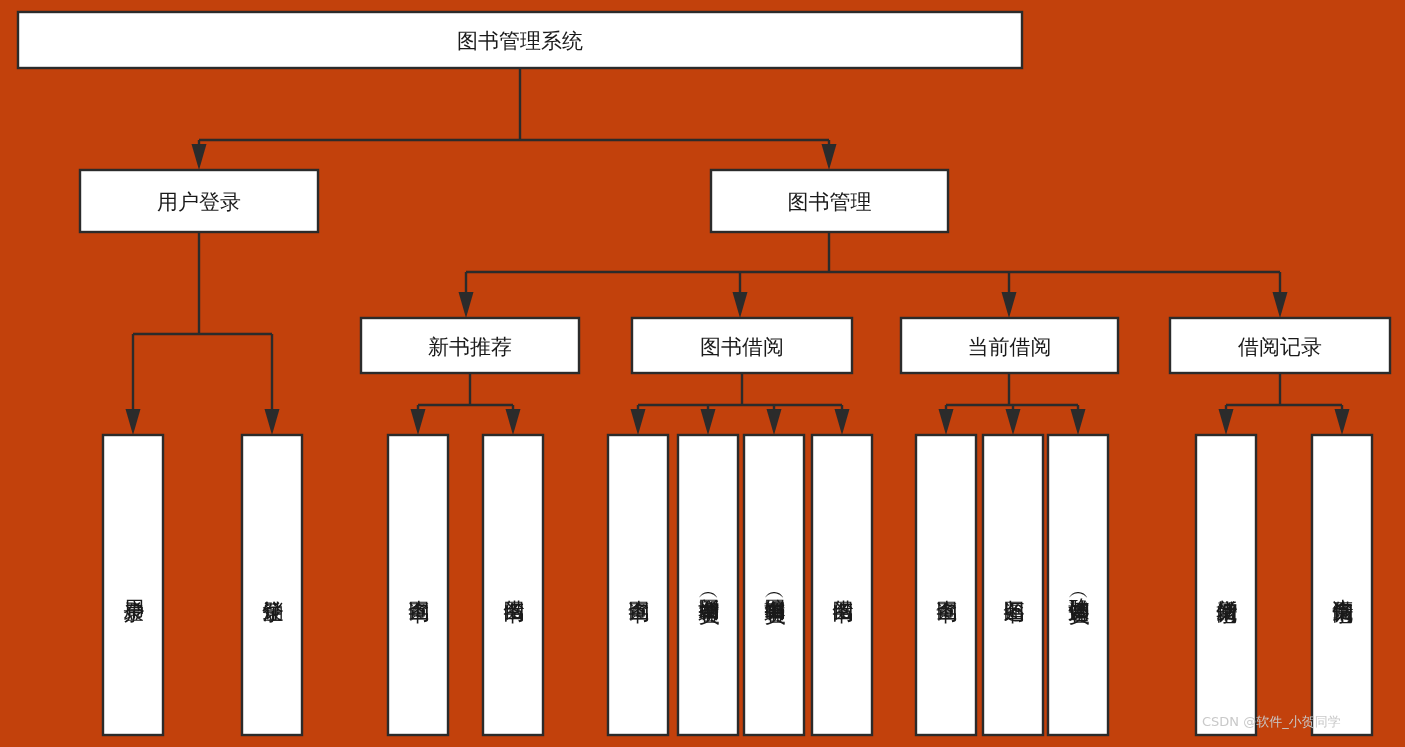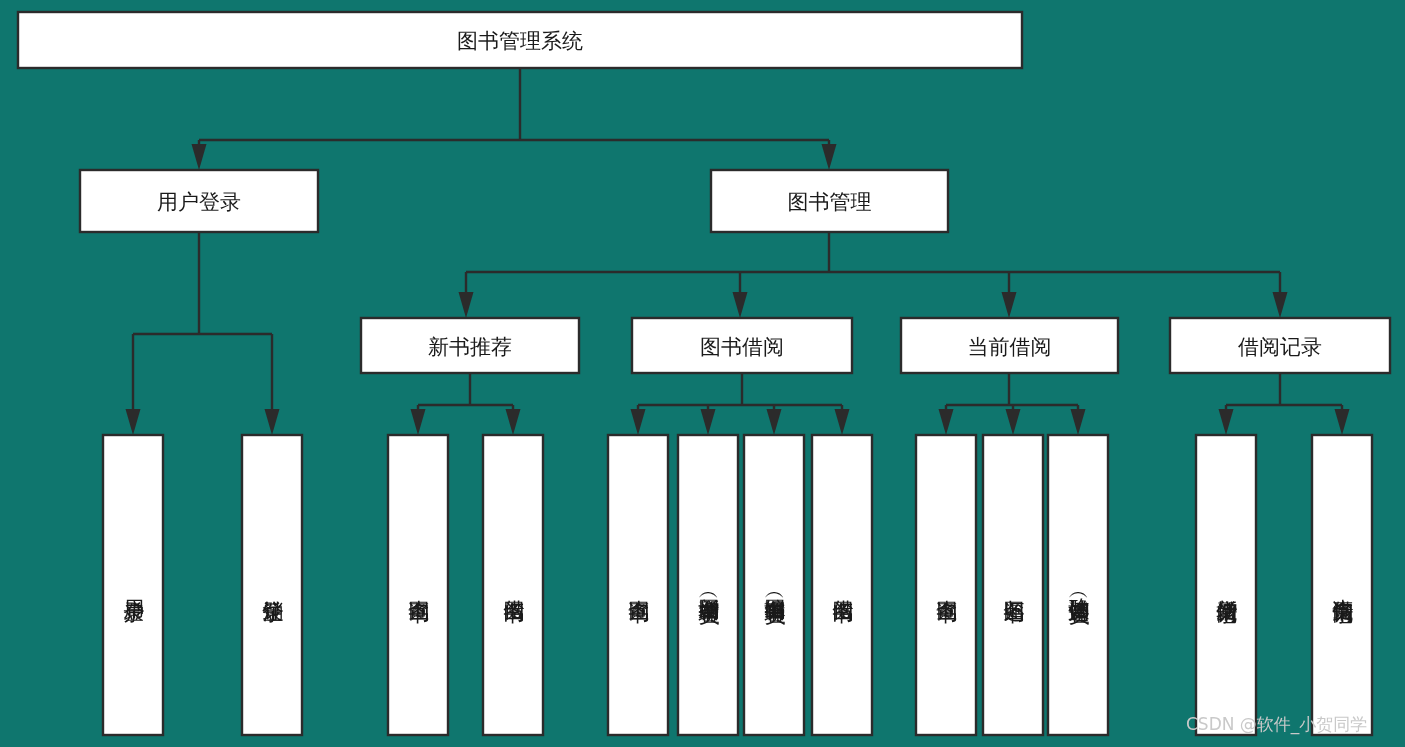--- a/index.html
+++ b/index.html
@@ -8,21 +8,21 @@
     padding: 0;
     background: #ffffff;
   }
   body {
     font-family: "DejaVu Sans", "Liberation Sans", sans-serif;
   }
   #diagram-root {
     position: relative;
     width: 1405px;
     height: 747px;
-    background: #0f766e;
+    background: #c2410c;
     overflow: hidden;
   }
   svg#diagram-svg {
     position: absolute;
     left: 0;
     top: 0;
     width: 1405px;
     height: 747px;
     display: block;
   }
@@ -66,24 +66,25 @@
   }
   .vbox-wrap {
     position: absolute;
     display: flex;
     align-items: center;
     justify-content: center;
   }
   .watermark {
     position: absolute;
     font-family: "DejaVu Sans", "Liberation Sans", sans-serif;
-    font-size: 17px;
+    font-size: 13px;
     color: #c9c9c9;
     white-space: nowrap;
     user-select: none;
+    margin-left: 16px;
   }
 </style>
 </head>
 <body>
 
 <div id="diagram-root">
   <svg id="diagram-svg" viewBox="0 0 1405 747">
     <g id="connectors-layer">
         <g>
           <line x1="520" y1="68" x2="520" y2="140" class="connector"></line>

